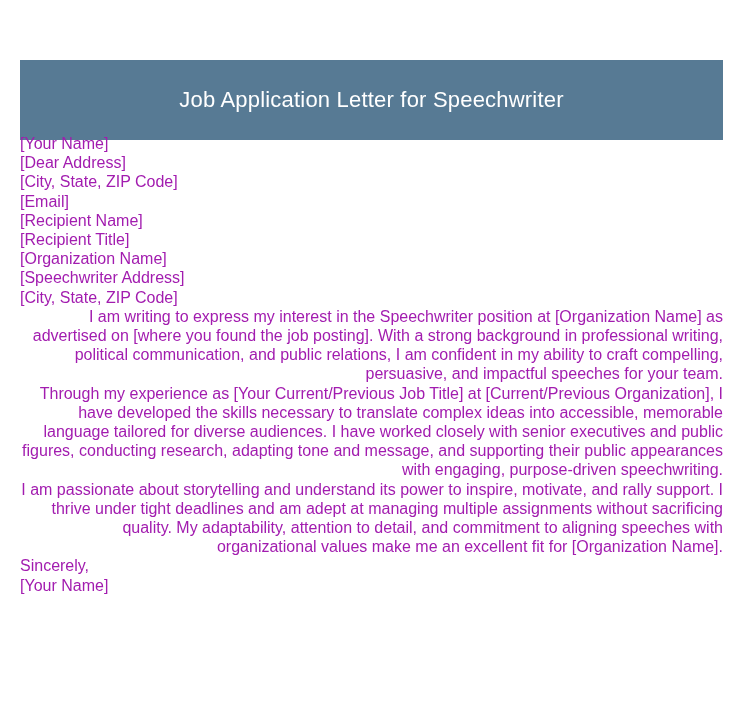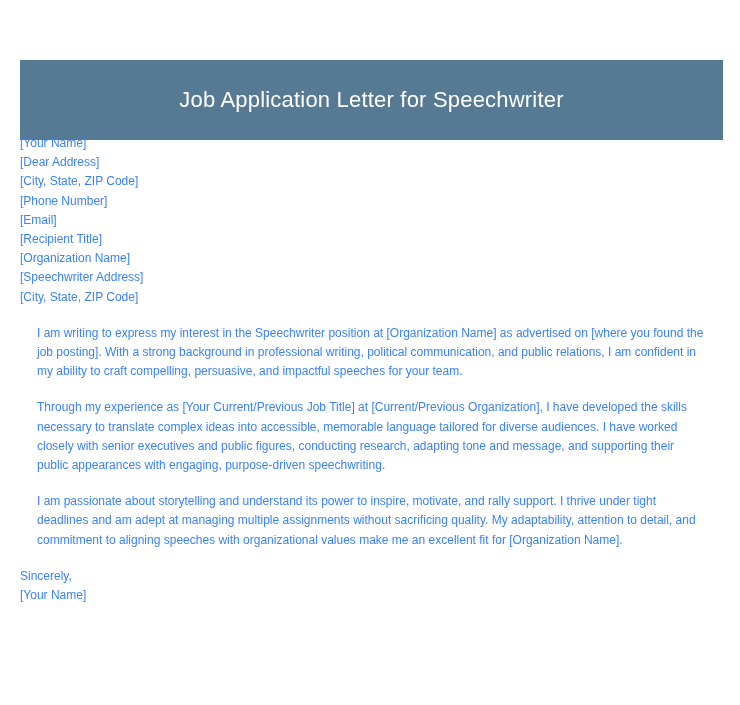--- a/index.html
+++ b/index.html
@@ -47,60 +47,60 @@
     margin: 0;
     white-space: nowrap;
   }
 
   
   .letter-body {
     position: absolute;
     left: 20px;
     top: 134px;
     width: 703px;
-    color: #3b82f6;
-    font-size: 12px;
+    color: #a21caf;
+    font-size: 16px;
     line-height: 19.2px;
     font-family: "Liberation Sans", sans-serif;
     text-align: left;
   }
 
   .letter-line {
     display: block;
     margin: 0;
     padding: 0;
     white-space: pre-wrap;
     word-wrap: break-word;
   }
 
   .letter-para {
     display: block;
-    margin: 17px;
+    margin: 0;
     padding: 0;
-    text-align: left;
+    text-align: right;
   }
 </style>
 </head>
 <body>
 
 <div class="document">
 
   <div class="doc-header">
     <h1 class="doc-header-title">Job Application Letter for Speechwriter</h1>
   </div>
 
   <div class="letter-body">
 
     <span class="letter-line">[Your Name]</span>
     <span class="letter-line">[Dear Address]</span>
     <span class="letter-line">[City, State, ZIP Code]</span>
-    <span class="letter-line">[Phone Number]</span>
 
     <span class="letter-line">[Email]</span>
 
+    <span class="letter-line">[Recipient Name]</span>
     <span class="letter-line">[Recipient Title]</span>
     <span class="letter-line">[Organization Name]</span>
     <span class="letter-line">[Speechwriter Address]</span>
     <span class="letter-line">[City, State, ZIP Code]</span>
 
 
     <span class="letter-para">I am writing to express my interest in the Speechwriter position at [Organization Name] as advertised on [where you found the job posting]. With a strong background in professional writing, political communication, and public relations, I am confident in my ability to craft compelling, persuasive, and impactful speeches for your team.</span>
     <span class="letter-para">Through my experience as [Your Current/Previous Job Title] at [Current/Previous Organization], I have developed the skills necessary to translate complex ideas into accessible, memorable language tailored for diverse audiences. I have worked closely with senior executives and public figures, conducting research, adapting tone and message, and supporting their public appearances with engaging, purpose-driven speechwriting.</span>
     <span class="letter-para">I am passionate about storytelling and understand its power to inspire, motivate, and rally support. I thrive under tight deadlines and am adept at managing multiple assignments without sacrificing quality. My adaptability, attention to detail, and commitment to aligning speeches with organizational values make me an excellent fit for [Organization Name].</span>
 

